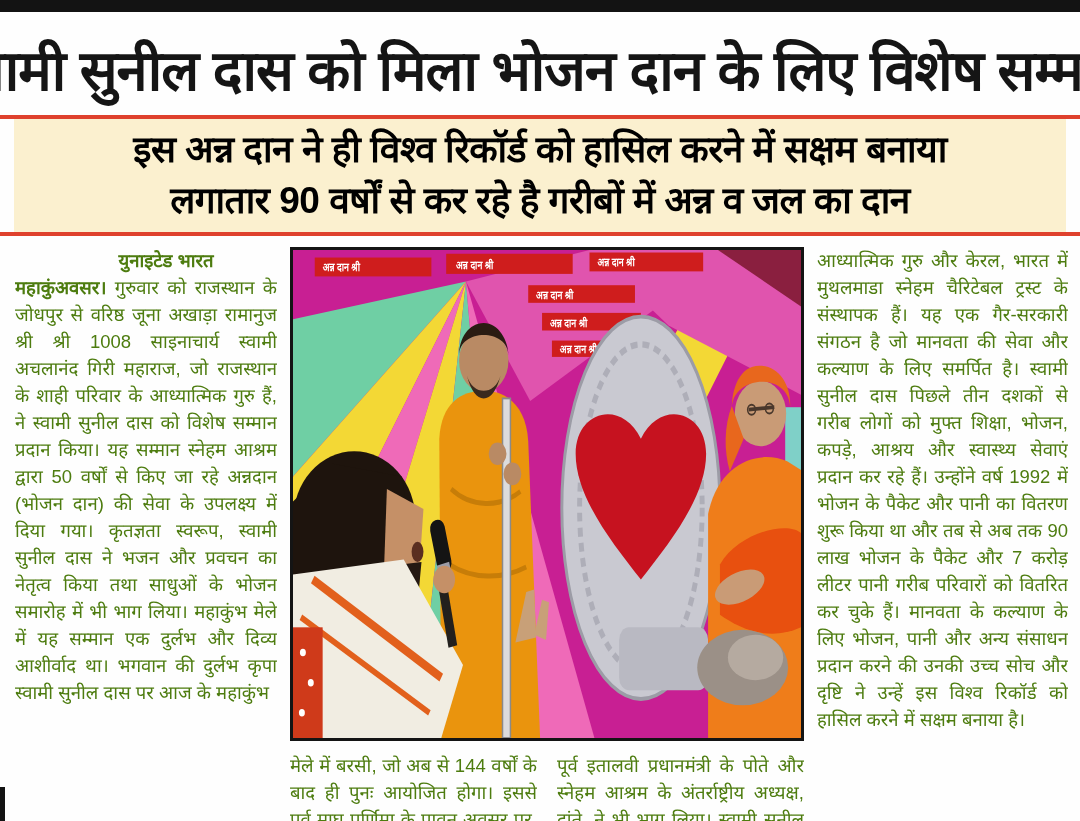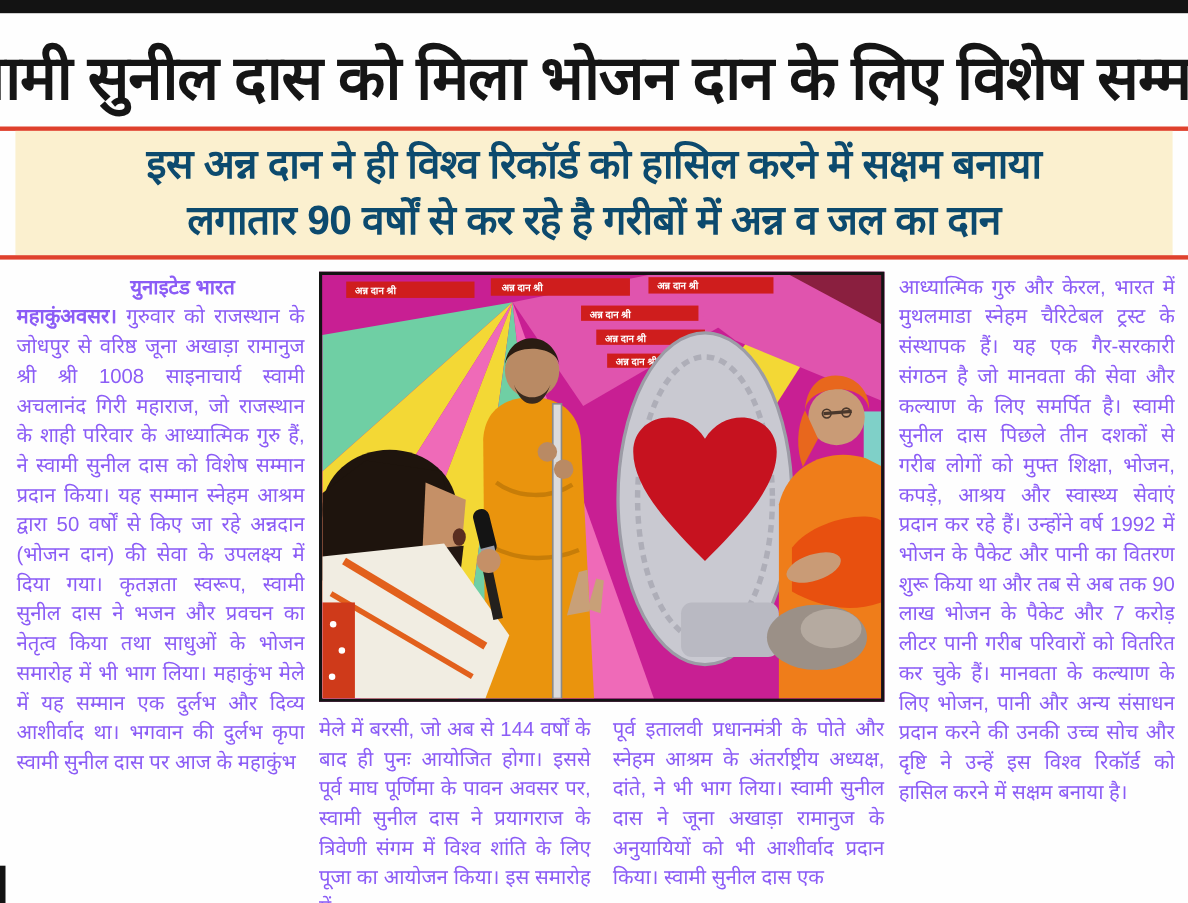--- a/index.html
+++ b/index.html
@@ -22,36 +22,36 @@
   .rule-top{top:115px;}
   .rule-bottom{top:232px;}
 
   .subhead-banner{
     position:absolute;top:119px;left:14px;right:14px;height:113px;
     background:#fbf0cf;
     display:flex;flex-direction:column;justify-content:center;align-items:center;
     gap:4px;
   }
   .subhead-line{
-    font-size:37px;font-weight:700;color:#0c4a6e;line-height:1.25;
+    font-size:37px;font-weight:700;color:#000000;line-height:1.25;
     text-align:center;white-space:nowrap;letter-spacing:-0.5px;
   }
 
   .body-row{
     position:absolute;top:247px;left:15px;right:12px;bottom:8px;
     display:flex;gap:13px;
   }
   .newscol{
-    font-size:18.5px;line-height:27px;color:#8b5cf6;
+    font-size:18.5px;line-height:27px;color:#4d7c0f;
     text-align:justify;overflow:hidden;
   }
   .col1{width:262px;flex:none;}
   .middle{width:514px;flex:none;display:flex;flex-direction:column;}
   .photo-frame{
-    height:391px;flex:none;border:3px solid #141414;box-sizing:border-box;
+    height:494px;flex:none;border:3px solid #141414;box-sizing:border-box;
     background:#c81f93;
   }
   .photo-frame svg{display:block;width:100%;height:100%;}
   .middle-cols{display:flex;gap:20px;margin-top:11px;flex:1;}
   .middle-cols .newscol{flex:1;}
   .col4{flex:1;}
   .dateline{font-weight:700;text-align:center;padding-left:40px;}
   .lead-loc{font-weight:700;}
 </style>
 </head>

